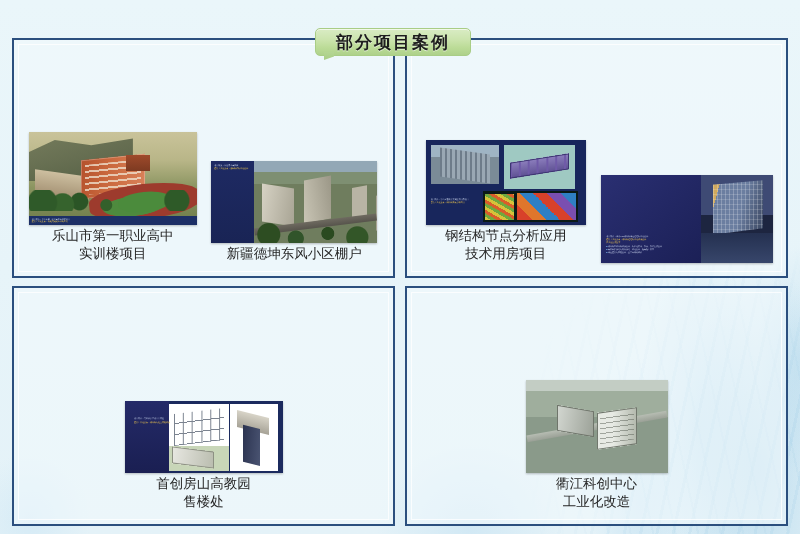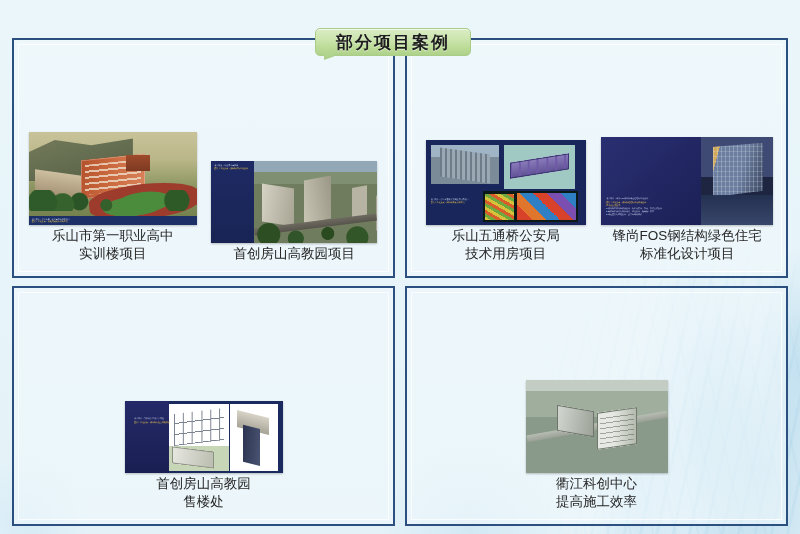--- a/index.html
+++ b/index.html
@@ -493,59 +493,57 @@
           <div class="photo"></div>
           <div class="road"></div>
           <div class="veg"></div>
           <div class="panel">
             <div class="thumb-caption-bar" style="position:static;background:none;padding:0;">
               <div>项目概况：首创房山高教园</div>
               <div class="hl">建筑工业化要点：预制构件标准化设计</div>
             </div>
           </div>
         </div>
-        <div class="project-caption">首创房山高教园项目</div>
+        <div class="project-caption">新疆德坤东风小区棚户</div>
       </div>
 
     </div>
   </div>
 
   <div class="project-card">
     <div class="project-card-inner">
 
       <div class="project">
         <div class="thumb" id="thumb-police">
           <div class="q-photo"></div>
           <div class="q-model"></div>
           <div class="q-fea"></div>
           <div class="q-cap">
             <div>项目简介：乐山五通桥公安局技术用房项目</div>
             <div class="hl">建筑工业化要点：钢结构节点分析应用</div>
           </div>
         </div>
-        <div class="project-caption">乐山五通桥公安局
+        <div class="project-caption">钢结构节点分析应用
 技术用房项目</div>
       </div>
 
       <div class="project">
         <div class="thumb" id="thumb-fos">
           <div class="photo"></div>
           <div class="panel">
             <div class="panel-txt">
               <div>项目简介：锋尚FOS钢结构绿色住宅标准化设计</div>
               <div class="hl">建筑工业化要点：钢结构住宅标准化体系设计</div>
               <div class="hl">产业化集成技术</div>
               <div><span class="bullet">■</span> <span>钢结构主体结构体系设计，标准化模块、部品、部件集成设计</span></div>
               <div><span class="bullet">■</span> <span>高效围护系统与内装系统一体化设计，提高施工效率</span></div>
               <div><span class="bullet">■</span> <span>绿色建筑与节能设计，全生命周期评价</span></div>
             </div>
           </div>
         </div>
-        <div class="project-caption">锋尚FOS钢结构绿色住宅
-标准化设计项目</div>
       </div>
 
     </div>
   </div>
 
   <div class="project-card">
     <div class="project-card-inner">
 
 
       <div class="project">
@@ -570,20 +568,20 @@
 
       <div class="project">
         <div class="thumb" id="thumb-quzhou">
           <div class="scene"></div>
           <div class="roadq"></div>
           <div class="b1"></div>
           <div class="b2"></div>
           <div class="vegq"></div>
         </div>
         <div class="project-caption">衢江科创中心
-提高施工效率</div>
+工业化改造</div>
       </div>
 
 
     </div>
   </div>
 
 </div>
 
 </body></html>

